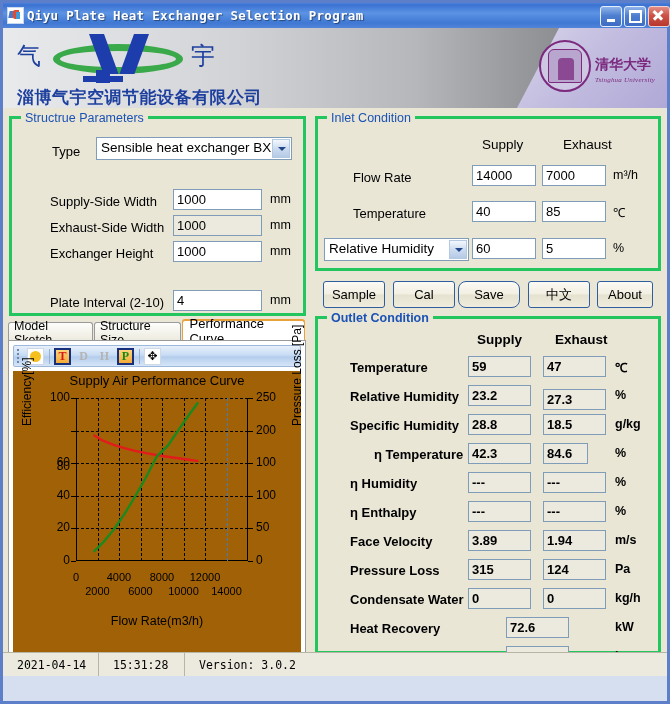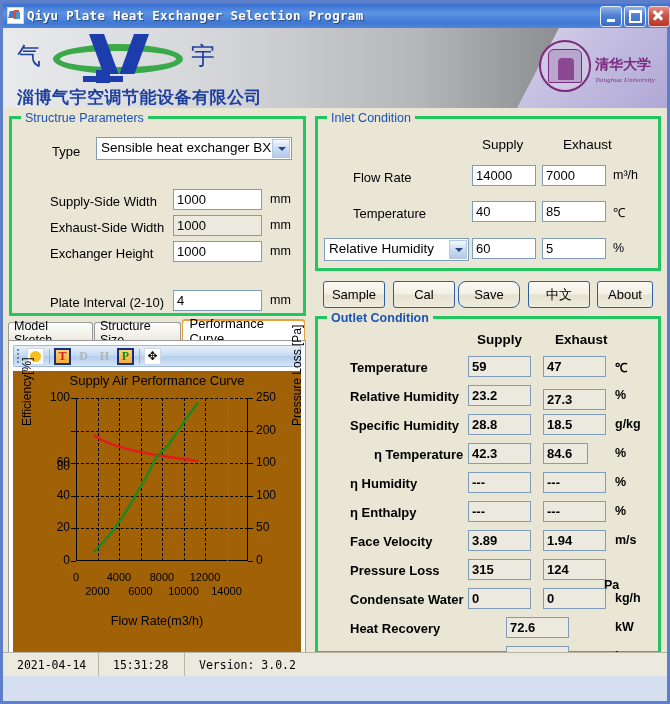--- a/index.html
+++ b/index.html
@@ -299,21 +299,21 @@
       <div class="unit" style="left:297px;top:185px;">%</div>
 
       <div class="lbl" style="left:32px;top:215px;">Face Velocity</div>
       <div class="tfield ro" style="left:150px;top:211px;width:63px;">3.89</div>
       <div class="tfield ro" style="left:225px;top:211px;width:63px;">1.94</div>
       <div class="unit" style="left:297px;top:214px;">m/s</div>
 
       <div class="lbl" style="left:32px;top:244px;">Pressure Loss</div>
       <div class="tfield ro" style="left:150px;top:240px;width:63px;">315</div>
       <div class="tfield ro" style="left:225px;top:240px;width:63px;">124</div>
-      <div class="unit" style="left:286px;top:243px;margin-top:16px;">Pa</div>
+      <div class="unit" style="left:297px;top:243px;">Pa</div>
 
       <div class="lbl" style="left:32px;top:273px;">Condensate Water</div>
       <div class="tfield ro" style="left:150px;top:269px;width:63px;">0</div>
       <div class="tfield ro" style="left:225px;top:269px;width:63px;">0</div>
       <div class="unit" style="left:297px;top:272px;">kg/h</div>
 
       <div class="lbl" style="left:32px;top:302px;">Heat Recovery</div>
       <div class="tfield ro" style="left:188px;top:298px;width:63px;">72.6</div>
       <div class="unit" style="left:297px;top:301px;">kW</div>
 

